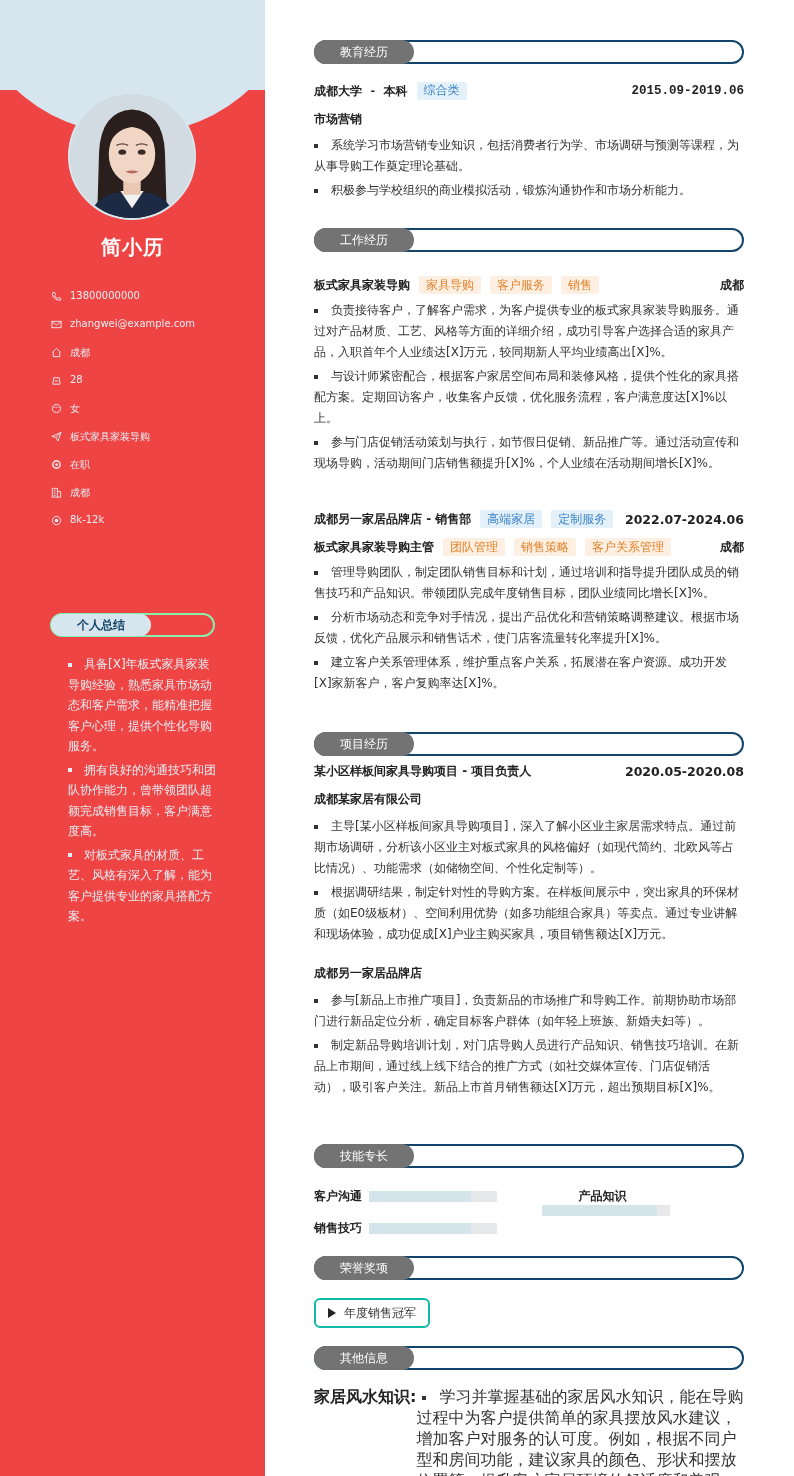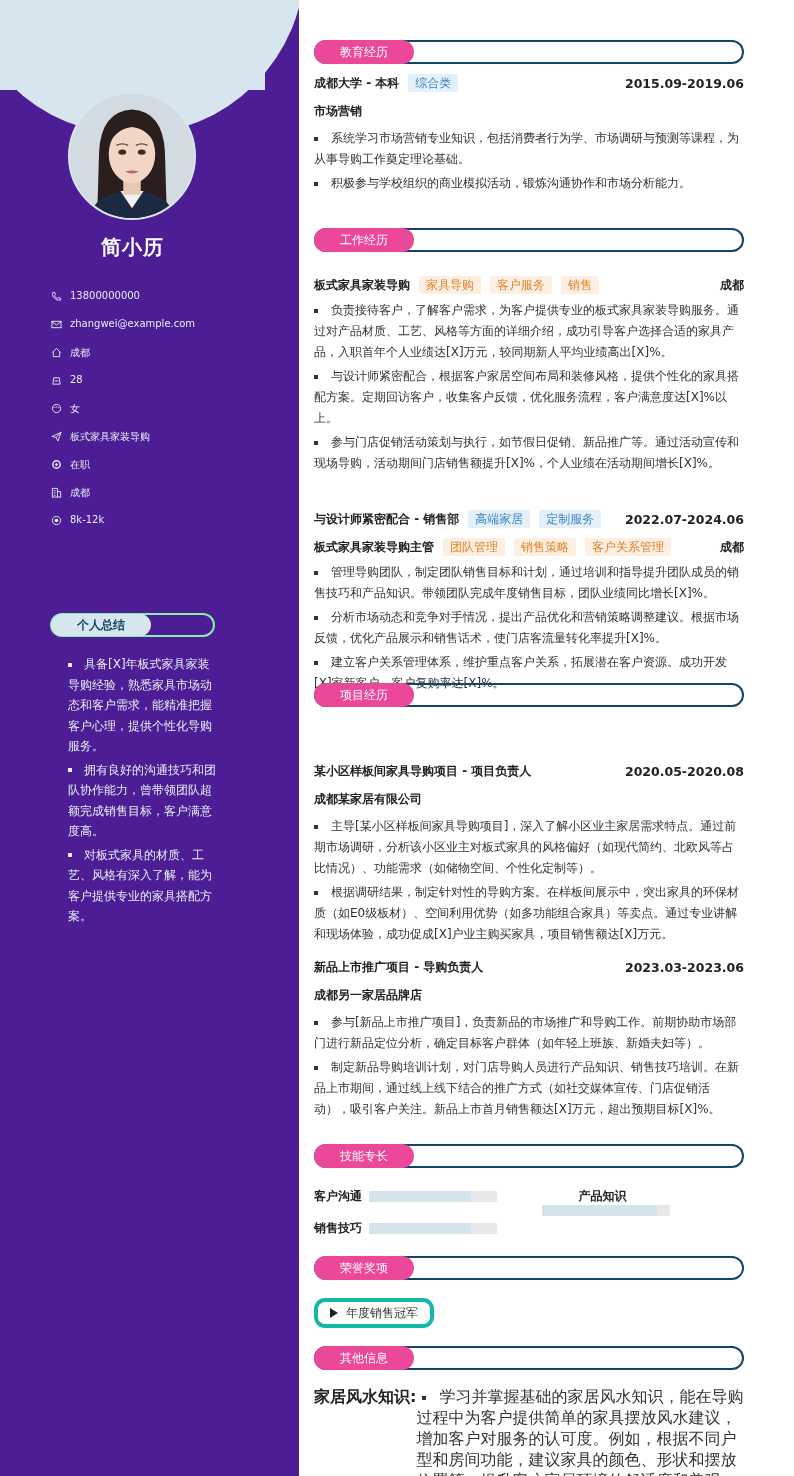--- a/index.html
+++ b/index.html
@@ -1,55 +1,55 @@
 <!DOCTYPE html>
 <html><head>
 <meta charset="utf-8">
 <style>
   * { box-sizing: border-box; margin: 0; padding: 0; }
   html, body { width: 794px; height: 1476px; overflow: hidden; background: #ffffff; }
   body { font-family: "DejaVu Sans", "Liberation Sans", sans-serif; color: #222; position: relative; }
 
-  .sidebar { position: absolute; left: 0; top: 0; width: 299px; height: 1476px; background: #4c1d95; overflow: hidden; }
+  .sidebar { position: absolute; left: 0; top: 0; width: 265px; height: 1476px; background: #ef4444; overflow: hidden; }
   .sidebar .arc { position: absolute; left: -40px; top: -210px; width: 345px; height: 345px; border-radius: 50%; background: #d7e6ee; }
   .sidebar .arc-fill { position: absolute; left: 0; top: 0; width: 265px; height: 90px; background: #d7e6ee; }
   .avatar { position: absolute; left: 68px; top: 92px; width: 128px; height: 128px; border-radius: 50%; background: #d2dbe1; overflow: hidden; border: 2px solid #d7e6ee; }
   .avatar svg { width: 100%; height: 100%; display: block; }
   .name { position: absolute; left: 0; top: 234px; width: 265px; text-align: center; color: #fff; font-size: 20px; font-weight: bold; letter-spacing: 1px; }
 
   .info-list { position: absolute; left: 50px; top: 290px; list-style: none; }
   .info-item { display: flex; height: 28px; color: #e6eef4; font-size: 10px; }
   .info-item .ic { width: 12px; height: 12px; margin-right: 8px; display: inline-flex; align-items: center; justify-content: center; }
   .info-item .ic svg { width: 11px; height: 11px; }
 
   .side-header { position: absolute; left: 50px; top: 613px; width: 165px; height: 24px; border: 2px solid #86efac; border-radius: 12px; }
   .side-header .pill { position: absolute; left: -1px; top: -1px; width: 100px; height: 22px; background: #d7e6ee; border-radius: 11px; color: #13456b; font-size: 12px; font-weight: bold; display: flex; align-items: center; justify-content: center; }
   .summary { position: absolute; left: 68px; top: 654px; width: 148px; list-style: none; color: #e6eef4; font-size: 12px; line-height: 20.5px; }
   .summary li { margin-bottom: 3px; }
   .summary li .dot { display: inline-block; width: 4px; height: 4px; background: #e6eef4; margin-right: 12px; vertical-align: middle; }
   .sec-header { position: absolute; left: 314px; width: 430px; height: 24px; border: 2px solid #13456b; border-radius: 12px; }
-  .sec-header .pill { position: absolute; left: -2px; top: -2px; width: 100px; height: 24px; background: #ec4899; border-radius: 12px; color: #fff; font-size: 12px; display: flex; align-items: center; justify-content: center; }
+  .sec-header .pill { position: absolute; left: -2px; top: -2px; width: 100px; height: 24px; background: #737373; border-radius: 12px; color: #fff; font-size: 12px; display: flex; align-items: center; justify-content: center; }
 
   .block { position: absolute; left: 314px; width: 430px; font-size: 12px; }
   .row { display: flex; align-items: center; justify-content: space-between; height: 22px; }
   .row .left { display: flex; align-items: center; }
   .title { font-weight: bold; color: #222; font-size: 12px; }
   .date { font-weight: bold; color: #222; font-size: 12.5px; }
   .tag { display: inline-block; font-size: 12px; padding: 1px 7px; margin-left: 9px; border-radius: 2px; line-height: 16px; }
   .tag.blue { background: #e4f0fa; color: #3a84c4; }
   .tag.orange { background: #fdf0e2; color: #e0822c; }
   .bullets { list-style: none; margin-top: 4px; }
   .bullets li { font-size: 12px; line-height: 21px; color: #333; margin-bottom: 3px; }
   .bullets li .dot { display: inline-block; width: 4px; height: 4px; background: #333; margin-right: 13px; vertical-align: middle; }
 
   .skill { position: absolute; display: flex; align-items: center; font-size: 12px; font-weight: bold; color: #222; }
   .skill .bar { width: 128px; height: 11px; background: #e6e8ea; margin-left: 7px; position: relative; }
   .skill .bar .fill { position: absolute; left: 0; top: 0; height: 11px; background: #d5e3ea; }
 
-  .award { position: absolute; left: 314px; top: 1298px; height: 30px; border: 4px solid #14b8a6; border-radius: 11px; padding: 0 12px; display: flex; align-items: center; font-size: 12px; color: #333; }
+  .award { position: absolute; left: 314px; top: 1298px; height: 30px; border: 2px solid #14b8a6; border-radius: 6px; padding: 0 12px; display: flex; align-items: center; font-size: 12px; color: #333; }
   .award .tri { width: 0; height: 0; border-left: 8px solid #222; border-top: 5px solid transparent; border-bottom: 5px solid transparent; margin-right: 8px; }
 
   .other { position: absolute; left: 314px; top: 1386px; width: 430px; display: flex; font-size: 16px; }
   .other .lbl { font-weight: bold; white-space: nowrap; color: #222; line-height: 21px; }
   .other .txt { color: #333; line-height: 21px; }
   .other .txt .dot { display: inline-block; width: 4px; height: 4px; background: #333; margin: 0 13px 0 6px; vertical-align: middle; }
 </style>
 </head>
 <body>
 
@@ -159,21 +159,21 @@
   <ul class="summary">
     <li><span class="dot"></span><span>具备[X]年板式家具家装导购经验，熟悉家具市场动态和客户需求，能精准把握客户心理，提供个性化导购服务。</span></li>
     <li><span class="dot"></span><span>拥有良好的沟通技巧和团队协作能力，曾带领团队超额完成销售目标，客户满意度高。</span></li>
     <li><span class="dot"></span><span>对板式家具的材质、工艺、风格有深入了解，能为客户提供专业的家具搭配方案。</span></li>
   </ul>
 </div>
 
 <div class="sec-header" style="top:40px;">
   <div class="pill">教育经历</div>
 </div>
-<div class="block" style="top:72px;">
+<div class="block" style="top:80px;font-family:Liberation Mono, monospace;">
   <div class="row">
     <div class="left">
       <span class="title">成都大学 - 本科</span>
       <span class="tag blue">综合类</span>
     </div>
     <span class="date">2015.09-2019.06</span>
   </div>
   <div class="row" style="margin-top:6px;">
     <span class="title">市场营销</span>
   </div>
@@ -199,21 +199,21 @@
   <ul class="bullets" style="margin-top:4px;">
     <li><span class="dot"></span><span>负责接待客户，了解客户需求，为客户提供专业的板式家具家装导购服务。通过对产品材质、工艺、风格等方面的详细介绍，成功引导客户选择合适的家具产品，入职首年个人业绩达[X]万元，较同期新人平均业绩高出[X]%。</span></li>
     <li><span class="dot"></span><span>与设计师紧密配合，根据客户家居空间布局和装修风格，提供个性化的家具搭配方案。定期回访客户，收集客户反馈，优化服务流程，客户满意度达[X]%以上。</span></li>
     <li><span class="dot"></span><span>参与门店促销活动策划与执行，如节假日促销、新品推广等。通过活动宣传和现场导购，活动期间门店销售额提升[X]%，个人业绩在活动期间增长[X]%。</span></li>
   </ul>
 </div>
 
 <div class="block" style="top:508px;">
   <div class="row">
     <div class="left">
-      <span class="title">与设计师紧密配合 - 销售部</span>
+      <span class="title">成都另一家居品牌店 - 销售部</span>
       <span class="tag blue">高端家居</span>
       <span class="tag blue">定制服务</span>
     </div>
     <span class="date">2022.07-2024.06</span>
   </div>
   <div class="row" style="margin-top:6px;gap:16px;">
     <div class="left">
       <span class="title">板式家具家装导购主管</span>
       <span class="tag orange">团队管理</span>
       <span class="tag orange">销售策略</span>
@@ -221,42 +221,38 @@
     </div>
     <span class="title">成都</span>
   </div>
   <ul class="bullets" style="margin-top:4px;">
     <li><span class="dot"></span><span>管理导购团队，制定团队销售目标和计划，通过培训和指导提升团队成员的销售技巧和产品知识。带领团队完成年度销售目标，团队业绩同比增长[X]%。</span></li>
     <li><span class="dot"></span><span>分析市场动态和竞争对手情况，提出产品优化和营销策略调整建议。根据市场反馈，优化产品展示和销售话术，使门店客流量转化率提升[X]%。</span></li>
     <li><span class="dot"></span><span>建立客户关系管理体系，维护重点客户关系，拓展潜在客户资源。成功开发[X]家新客户，客户复购率达[X]%。</span></li>
   </ul>
 </div>
 
-<div class="sec-header" style="top:683px;font-family:Liberation Mono, monospace;">
+<div class="sec-header" style="top:732px;font-family:Liberation Mono, monospace;">
   <div class="pill">项目经历</div>
 </div>
 <div class="block" style="top:760px;">
   <div class="row">
     <span class="title">某小区样板间家具导购项目 - 项目负责人</span>
     <span class="date">2020.05-2020.08</span>
   </div>
   <div class="row" style="margin-top:6px;">
     <span class="title">成都某家居有限公司</span>
   </div>
   <ul class="bullets" style="margin-top:6px;">
     <li><span class="dot"></span><span>主导[某小区样板间家具导购项目]，深入了解小区业主家居需求特点。通过前期市场调研，分析该小区业主对板式家具的风格偏好（如现代简约、北欧风等占比情况）、功能需求（如储物空间、个性化定制等）。</span></li>
     <li><span class="dot"></span><span>根据调研结果，制定针对性的导购方案。在样板间展示中，突出家具的环保材质（如E0级板材）、空间利用优势（如多功能组合家具）等卖点。通过专业讲解和现场体验，成功促成[X]户业主购买家具，项目销售额达[X]万元。</span></li>
   </ul>
 </div>
 
 <div class="block" style="top:956px;">
-  <div class="row">
-    <span class="title">新品上市推广项目 - 导购负责人</span>
-    <span class="date">2023.03-2023.06</span>
-  </div>
   <div class="row" style="margin-top:6px;">
     <span class="title">成都另一家居品牌店</span>
   </div>
   <ul class="bullets" style="margin-top:6px;">
     <li><span class="dot"></span><span>参与[新品上市推广项目]，负责新品的市场推广和导购工作。前期协助市场部门进行新品定位分析，确定目标客户群体（如年轻上班族、新婚夫妇等）。</span></li>
     <li><span class="dot"></span><span>制定新品导购培训计划，对门店导购人员进行产品知识、销售技巧培训。在新品上市期间，通过线上线下结合的推广方式（如社交媒体宣传、门店促销活动），吸引客户关注。新品上市首月销售额达[X]万元，超出预期目标[X]%。</span></li>
   </ul>
 </div>
 
 <div class="sec-header" style="top:1144px;">

